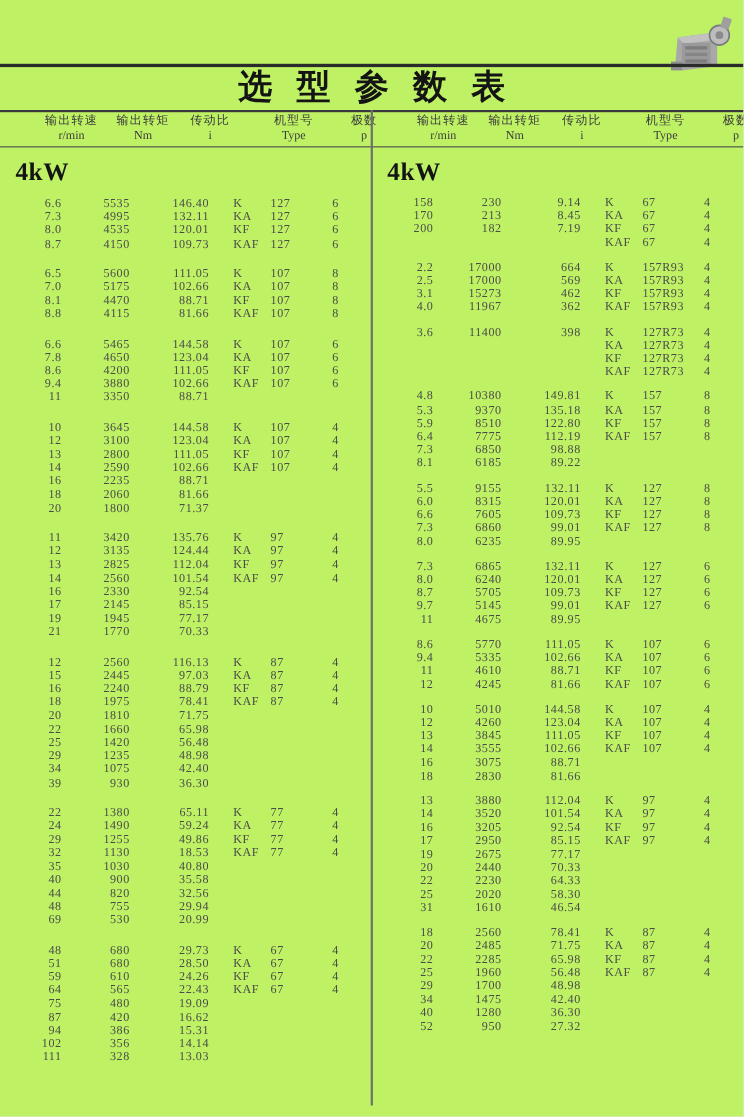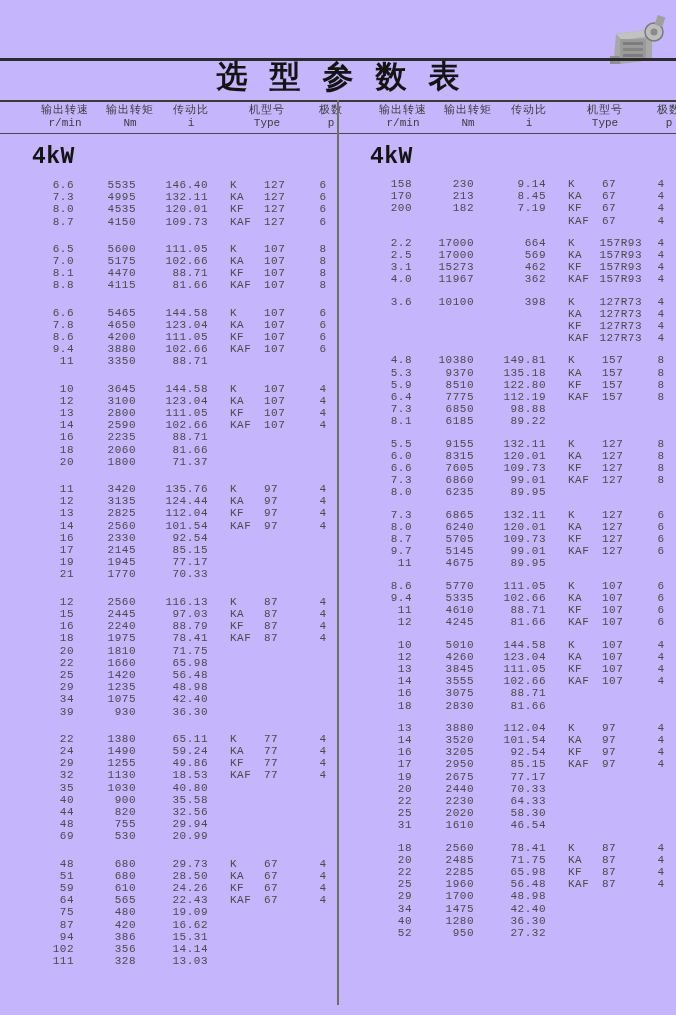--- a/index.html
+++ b/index.html
@@ -1,37 +1,37 @@
 <!DOCTYPE html>
 <html><head>
 <meta charset="utf-8">
 <style>
   html,body{margin:0;padding:0;background:#e8e8e8;}
   .page{
-    position:relative;width:676px;height:1015px;background:#c4b5fd;
-    font-family:Liberation Mono, monospace;
+    position:relative;width:676px;height:1015px;background:#bef264;
+    font-family:Liberation Serif, serif;
     color:#4b4b4b;overflow:hidden;
   }
   .rule{position:absolute;left:0;right:0;background:#2b2b2b;}
   .rule-top{top:58px;height:3px;}
   .rule-title{top:100px;height:2px;background:#3a3a3a;}
   .rule-header{top:133px;height:1px;background:#4a4a4a;}
   .divider{position:absolute;left:337px;top:100px;height:905px;width:2px;background:#6e6e6e;}
   .photo{position:absolute;top:12px;right:8px;width:62px;height:64px;}
   .title{
     position:absolute;top:61px;left:0;width:100%;text-align:center;
     font-size:31px;font-weight:bold;color:#141414;letter-spacing:22px;text-indent:22px;
     line-height:36px;white-space:nowrap;
   }
   .header-row{position:absolute;top:104px;left:16px;width:676px;display:flex;}
   .header-half{width:338px;display:grid;grid-template-columns:74px 56px 66px 86px 42px;padding-left:12px;box-sizing:border-box;}
   .hcell{text-align:center;font-size:11px;line-height:13px;color:#3d3d3d;}
   .hzh{letter-spacing:1px;}
   .content{position:absolute;top:136px;left:0;width:676px;display:flex;}
-  .tcol{width:338px;box-sizing:border-box;padding-left:24px;}
+  .tcol{width:338px;box-sizing:border-box;padding-left:6px;}
   .power-heading{
     font-size:23px;font-weight:bold;color:#141414;line-height:26px;
     margin:8px 0 9px 8px;letter-spacing:0.5px;
   }
   .tcol-right .power-heading{margin-bottom:8px;}
   .group{margin-bottom:15px;}
   .tcol-right .group{margin-bottom:10px;}
   .row{
     display:grid;grid-template-columns:50px 62px 72px 96px 38px;
     font-size:11px;line-height:12.2px;letter-spacing:0.5px;white-space:nowrap;
@@ -780,21 +780,21 @@
             <div class="cell-type">
               <span class="type-prefix">KAF</span>
               <span class="type-size">157R93</span>
             </div>
             <div class="cell-poles">4</div>
           </div>
         </div>
         <div class="group">
           <div class="row">
             <div class="cell-num">3.6</div>
-            <div class="cell-num">10100</div>
+            <div class="cell-num">11400</div>
             <div class="cell-num">398</div>
             <div class="cell-type">
               <span class="type-prefix">K</span>
               <span class="type-size">127R73</span>
             </div>
             <div class="cell-poles">4</div>
           </div>
           <div class="row">
             <div class="cell-num"></div>
             <div class="cell-num"></div>

